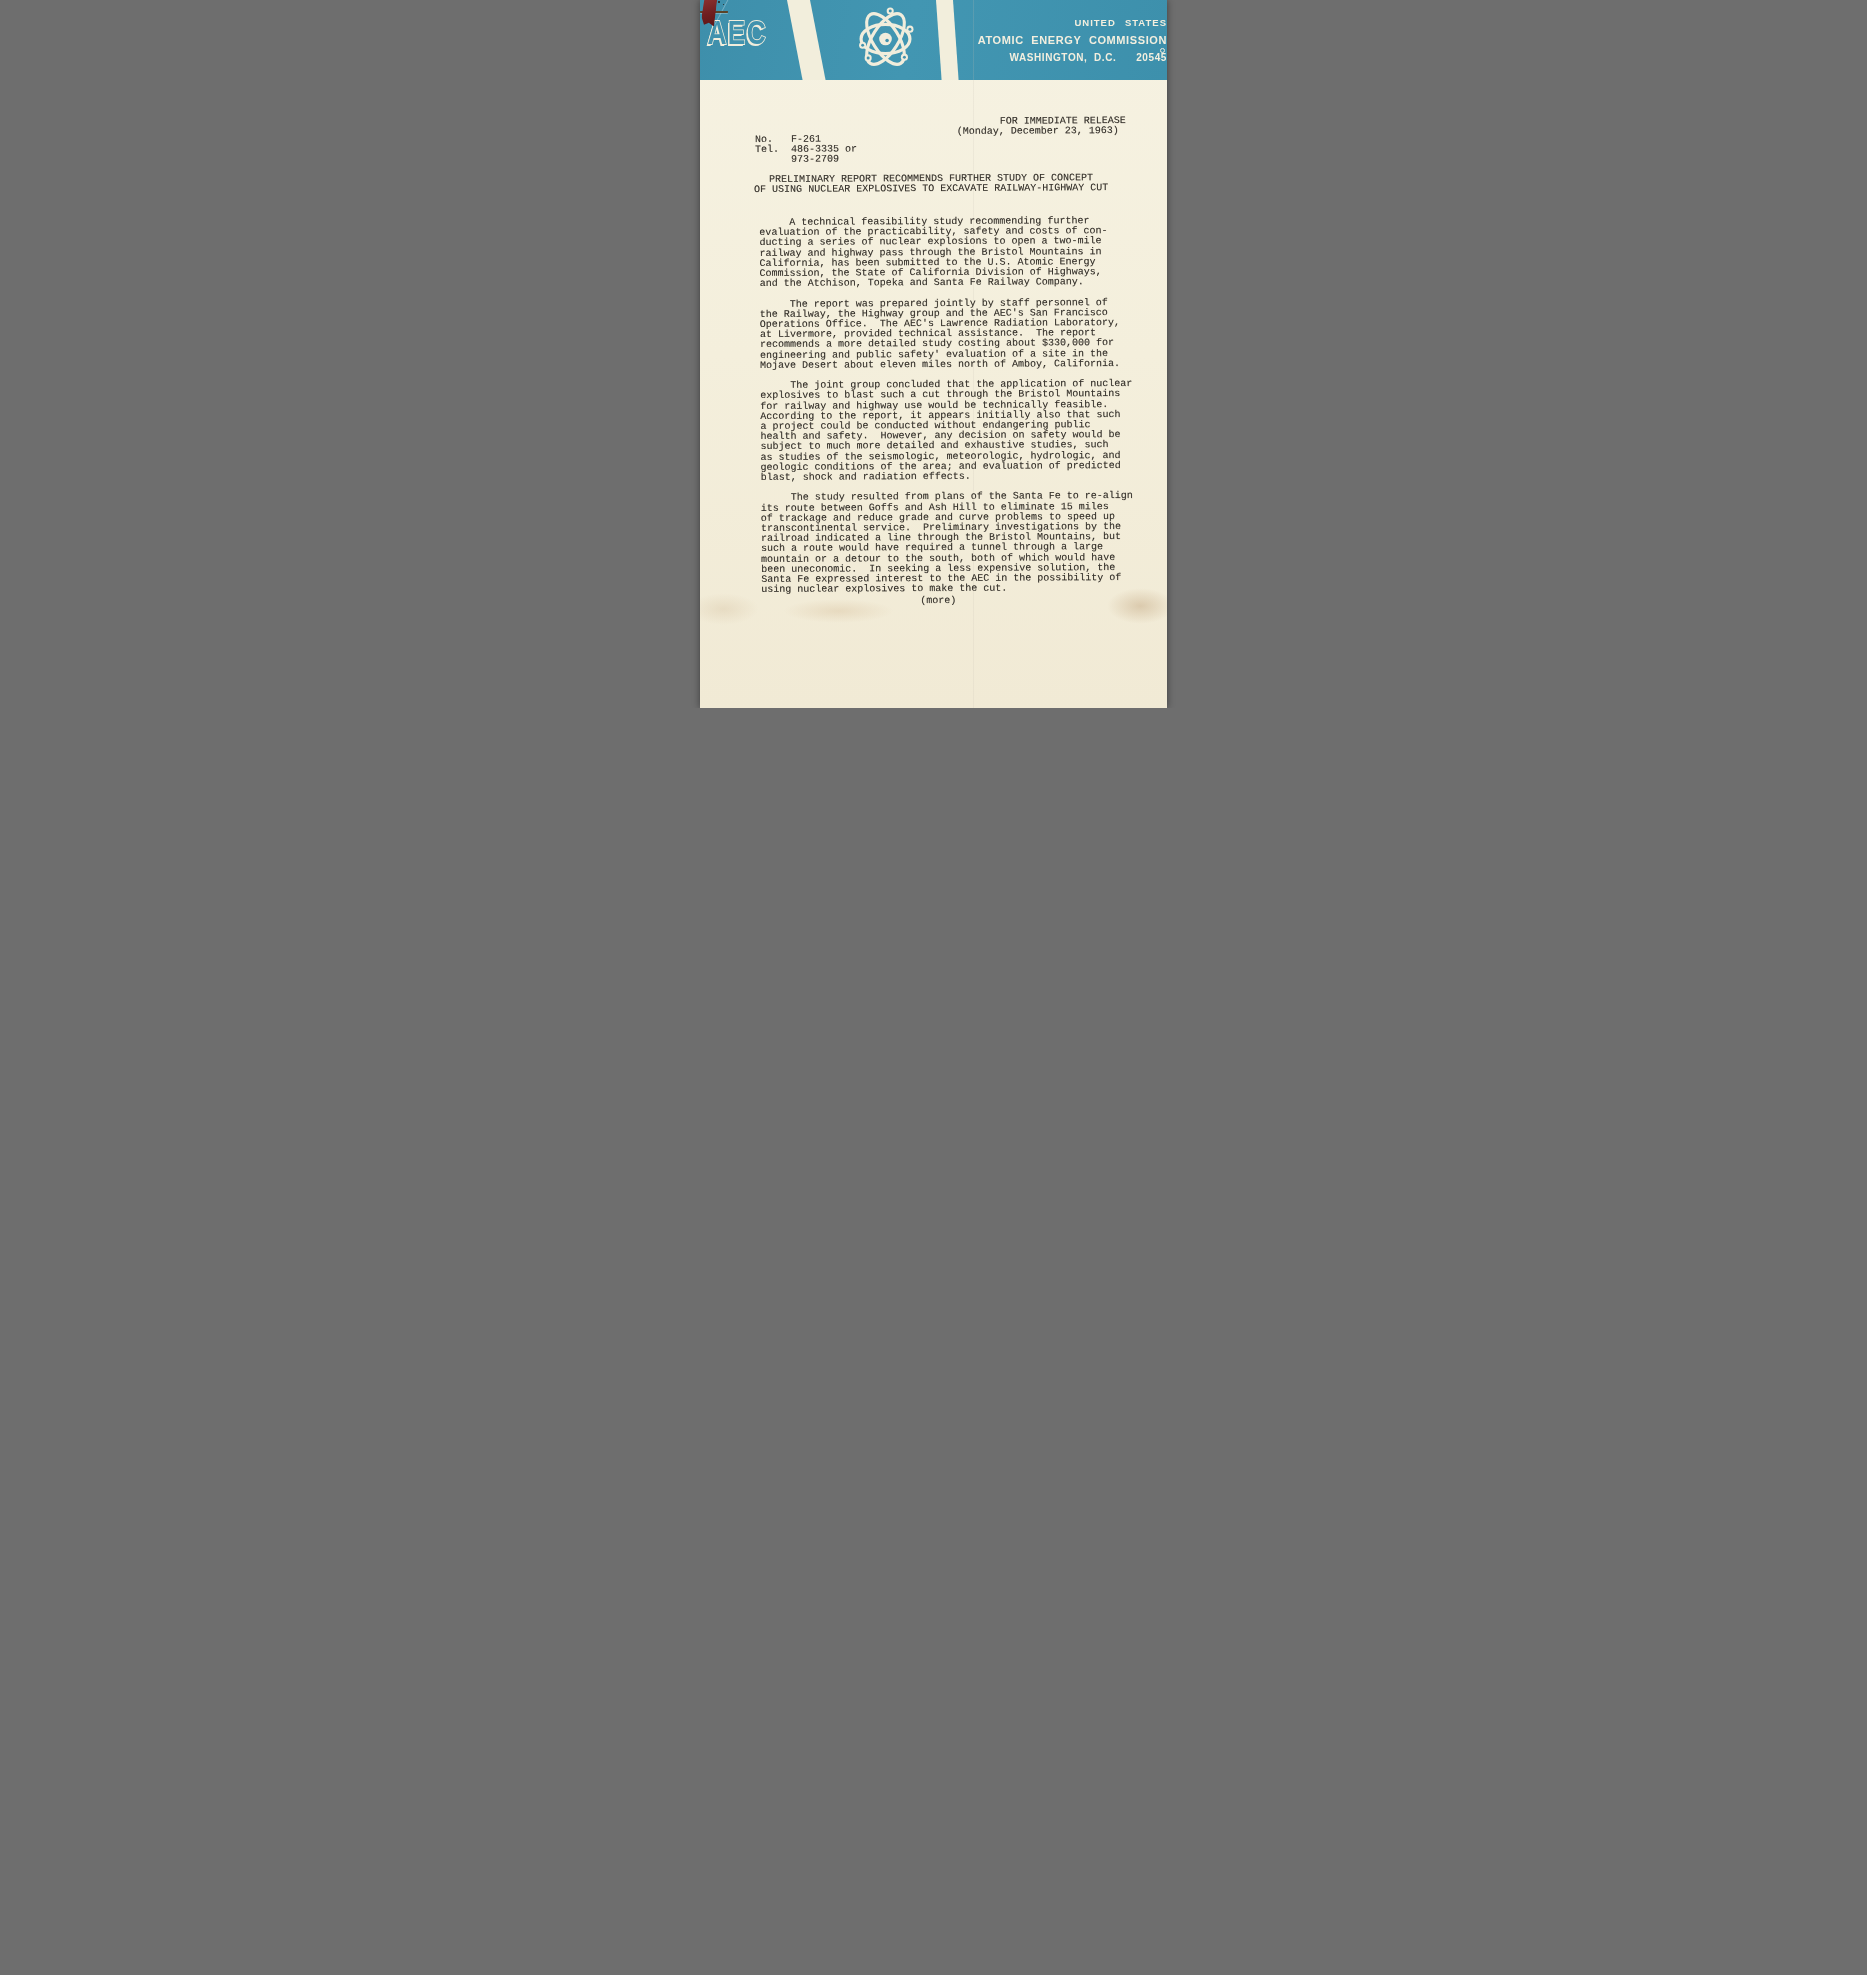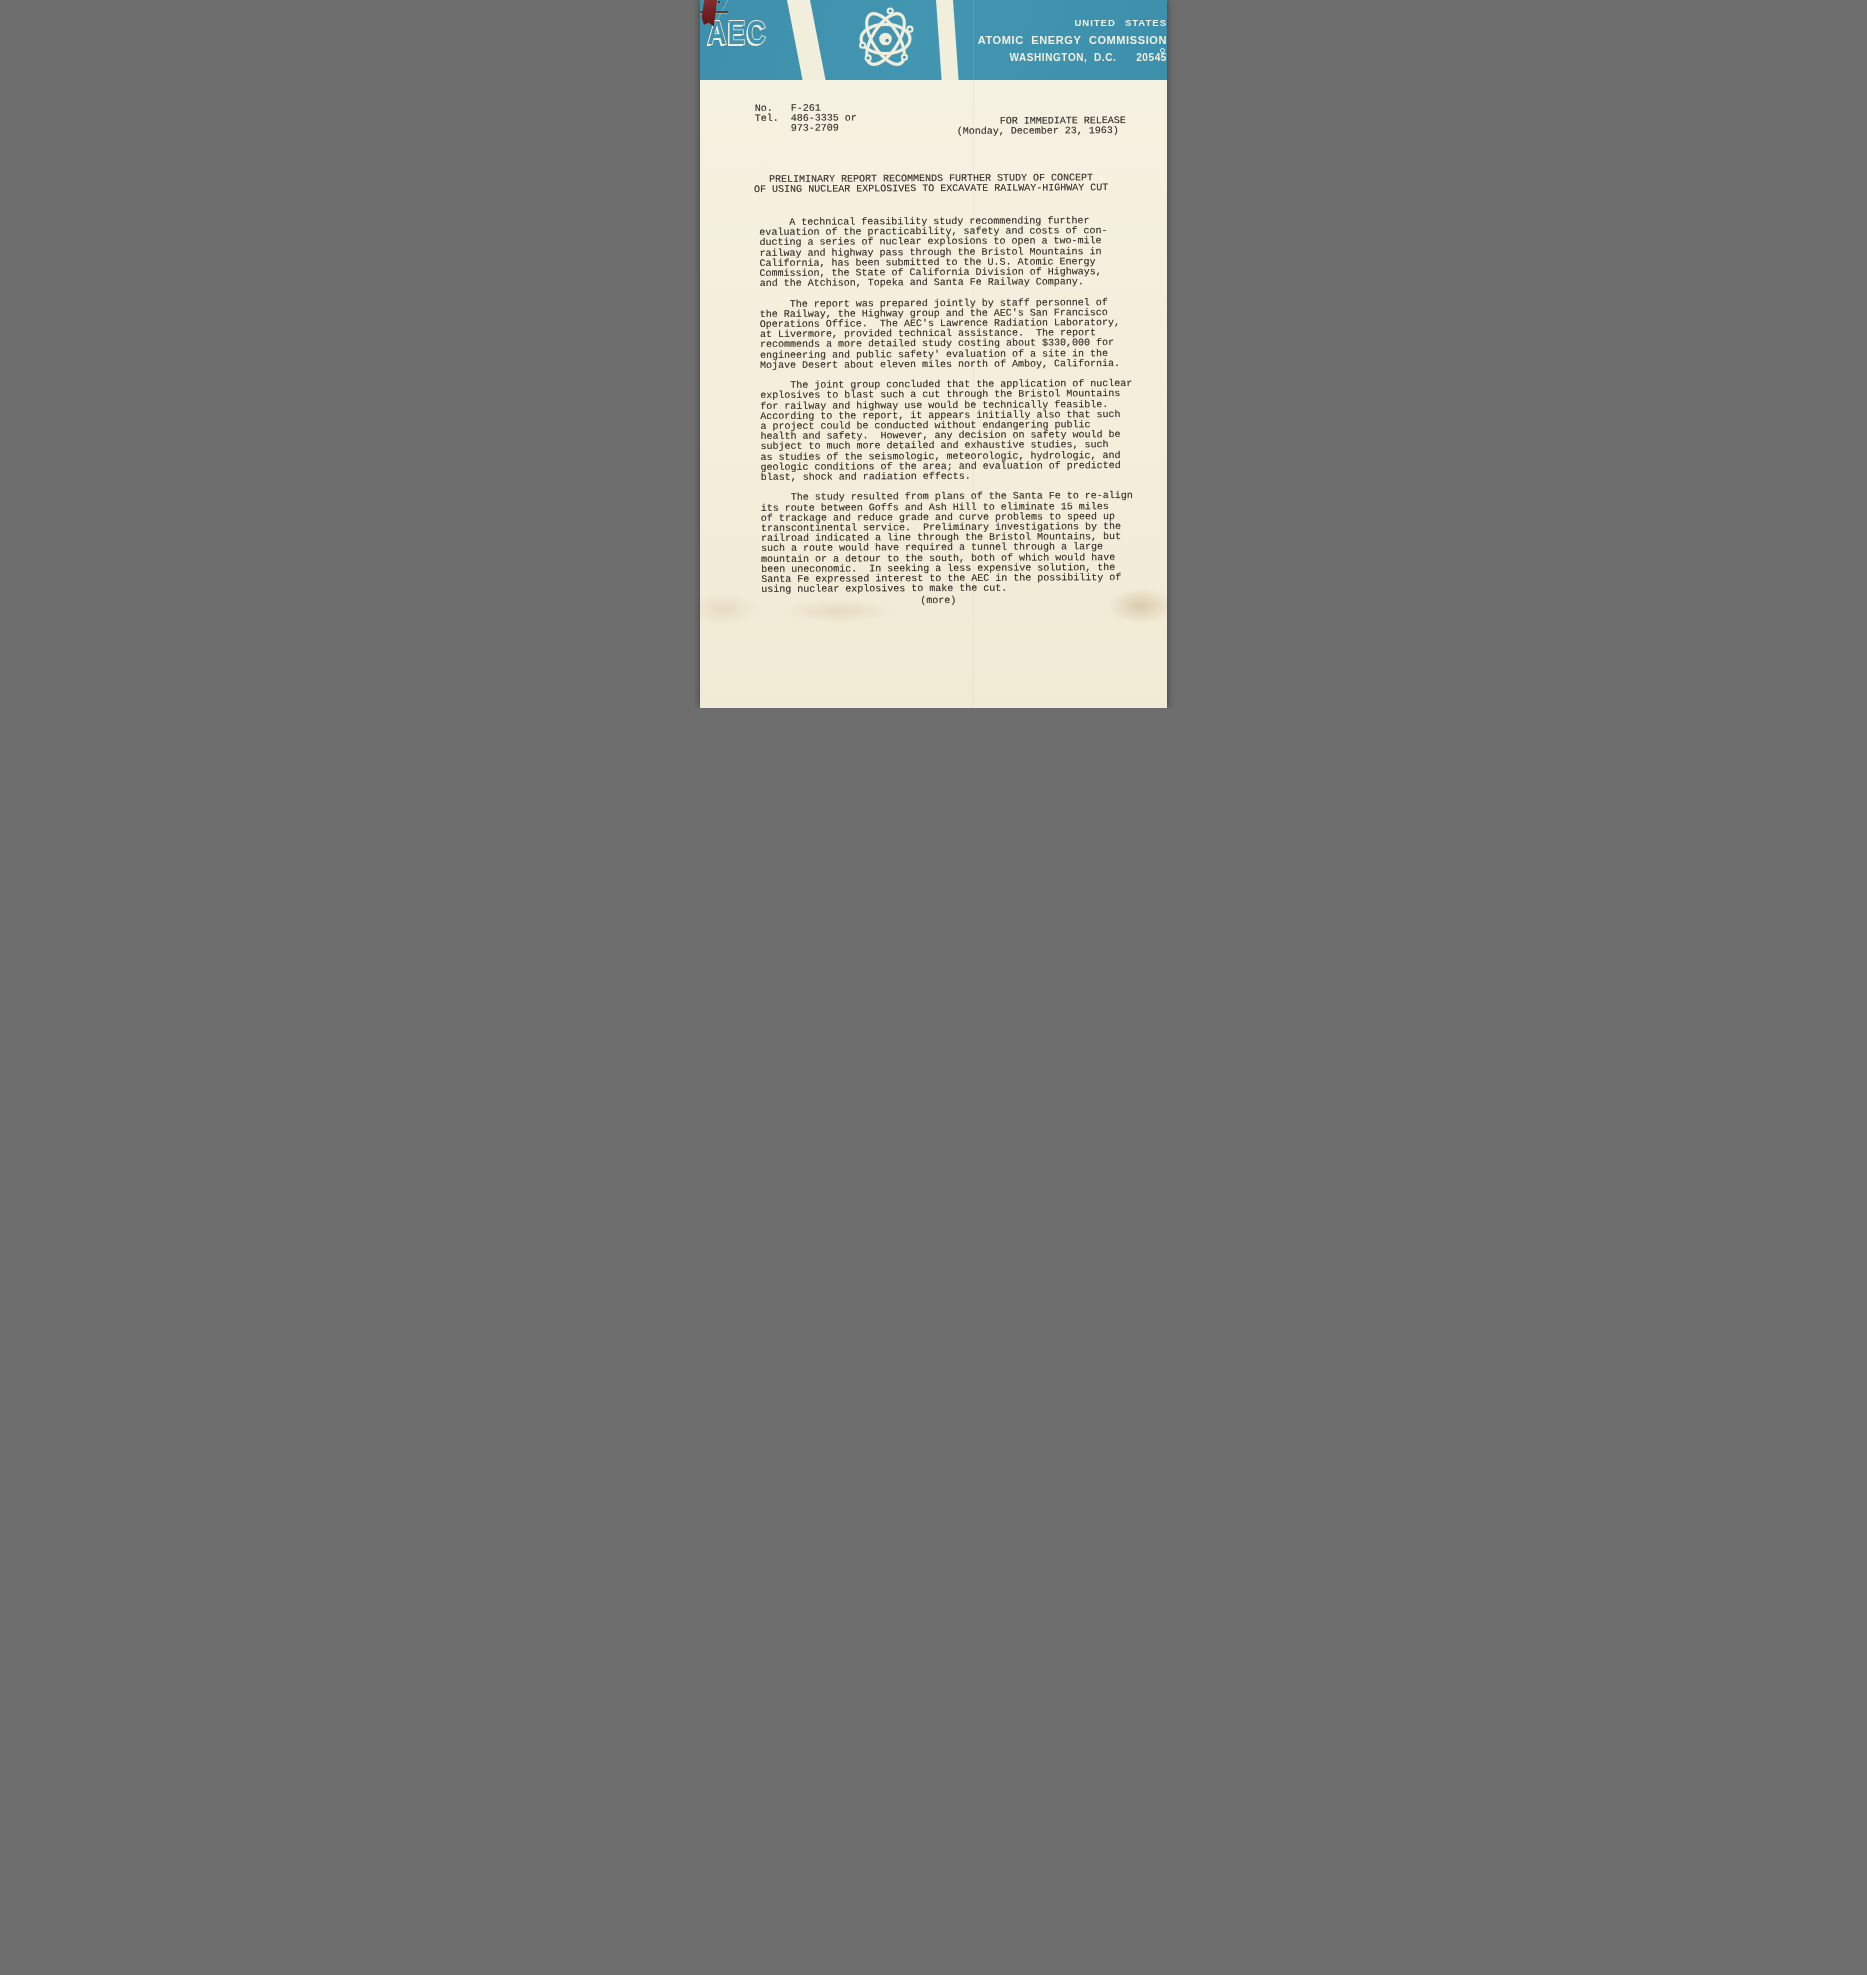--- a/index.html
+++ b/index.html
@@ -39,21 +39,21 @@
            background:radial-gradient(ellipse at center,rgba(188,148,98,.20),transparent 70%);}
   .stain.c{left:-12px;top:593px;width:71px;height:32px;
            background:radial-gradient(ellipse at center,rgba(170,130,80,.15),transparent 70%);}
   
   .typed{position:absolute;left:0;top:0;width:100%;height:100%;
          font-family:"Liberation Mono","DejaVu Sans Mono",monospace;
          font-size:10px;line-height:10.2px;color:#34302a;
          text-shadow:0.2px 0.2px 0 rgba(52,48,42,.38);
          transform:rotate(-.3deg);}
   .pre{white-space:pre-wrap;}
-  .info-left{position:absolute;left:56px;top:103px;}
+  .info-left{position:absolute;left:56px;top:134px;}
   .rel1{position:absolute;left:274px;top:117px;margin-left:27px;}
   .rel2{position:absolute;left:258px;top:127px;}
   .headline{position:absolute;left:51px;top:174px;width:362px;text-align:center;}
   .bodytext{position:absolute;left:60px;top:217px;width:391px;}
   .para{margin:0 0 10.2px 0;}
   .more{position:absolute;left:57px;top:596px;width:360px;text-align:center;}
 </style>
 </head>
 <body>
 

